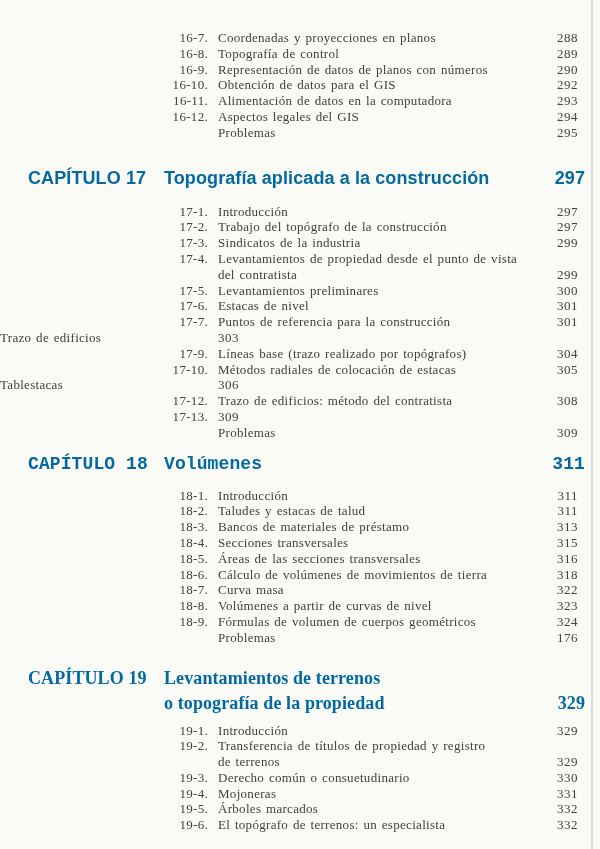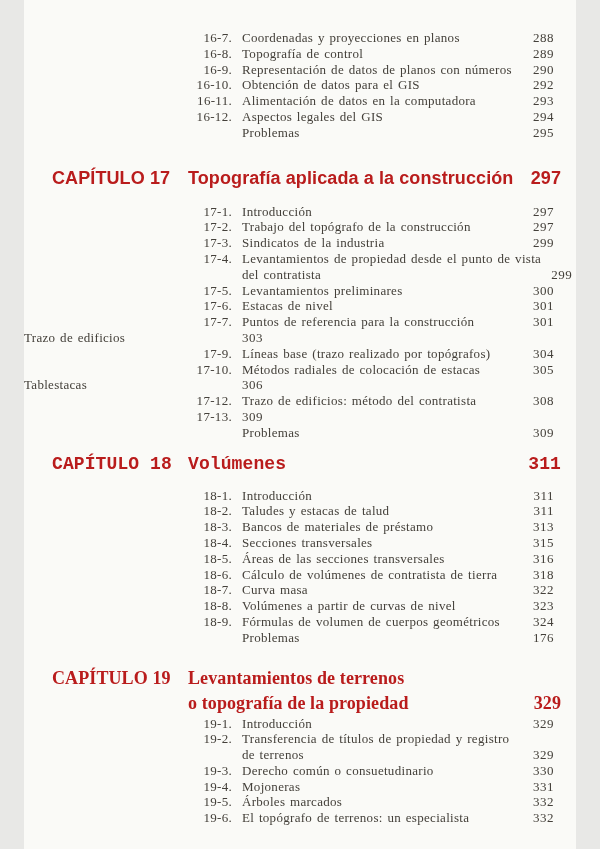--- a/index.html
+++ b/index.html
@@ -2,21 +2,21 @@
 <html><head>
 <meta charset="utf-8">
 <style>
   html, body {
     margin: 0;
     padding: 0;
     background: #e8e8e6;
   }
   .page {
     position: relative;
-    width: 552px;
+    width: 600px;
     height: 849px;
     margin: 0 auto;
     background: #fafaf7;
     overflow: hidden;
     font-family: "Liberation Serif", serif;
     color: #44403a;
   }
   .edge-line {
     position: absolute;
     top: 0;
@@ -52,34 +52,34 @@
   
   .chapter-heading {
     display: grid;
     grid-template-columns: 136px auto 1fr;
     padding-left: 28px;
     padding-right: 15px;
     font-family: "Liberation Sans", sans-serif;
     font-weight: bold;
     font-size: 18px;
     line-height: 25px;
-    color: #b91c1c;
+    color: #0369a1;
     letter-spacing: 0.1px;
   }
   .chapter-label { align-self: start; white-space: nowrap; }
   .chapter-title { white-space: nowrap; }
   .chapter-page { text-align: right; align-self: end; }
   
   .section-0 .entries { margin-top: 30px; }
   .section-1 .chapter-heading { margin-top: 25px; }
   .section-1 .entries { margin-top: 13px; }
   .section-2 .chapter-heading { margin-top: 11px; font-family: Liberation Mono, monospace; }
   .section-2 .entries { margin-top: 11px; }
   .section-3 .chapter-heading { margin-top: 20px; font-family: Liberation Serif, serif; }
-  .section-3 .entries { }
+  .section-3 .entries { margin-top: 7px; }
 </style>
 </head>
 <body>
 
 <div class="page">
   <div id="toc-root">
       <div class="section section-0">
         <div class="entries">
           <div class="entry-row">
             <span class="entry-num">16-7.</span>
@@ -277,21 +277,21 @@
           <div class="entry-row">
             <span class="entry-num">18-5.</span>
             <span class="entry-title-wrap">
               <div class="entry-title">Áreas de las secciones transversales</div>
             </span>
             <span class="entry-page">316</span>
           </div>
           <div class="entry-row">
             <span class="entry-num">18-6.</span>
             <span class="entry-title-wrap">
-              <div class="entry-title">Cálculo de volúmenes de contratista de tierra</div>
+              <div class="entry-title">Cálculo de volúmenes de movimientos de tierra</div>
             </span>
             <span class="entry-page">318</span>
           </div>
           <div class="entry-row">
             <span class="entry-num">18-7.</span>
             <span class="entry-title-wrap">
               <div class="entry-title">Curva masa</div>
             </span>
             <span class="entry-page">322</span>
           </div>

